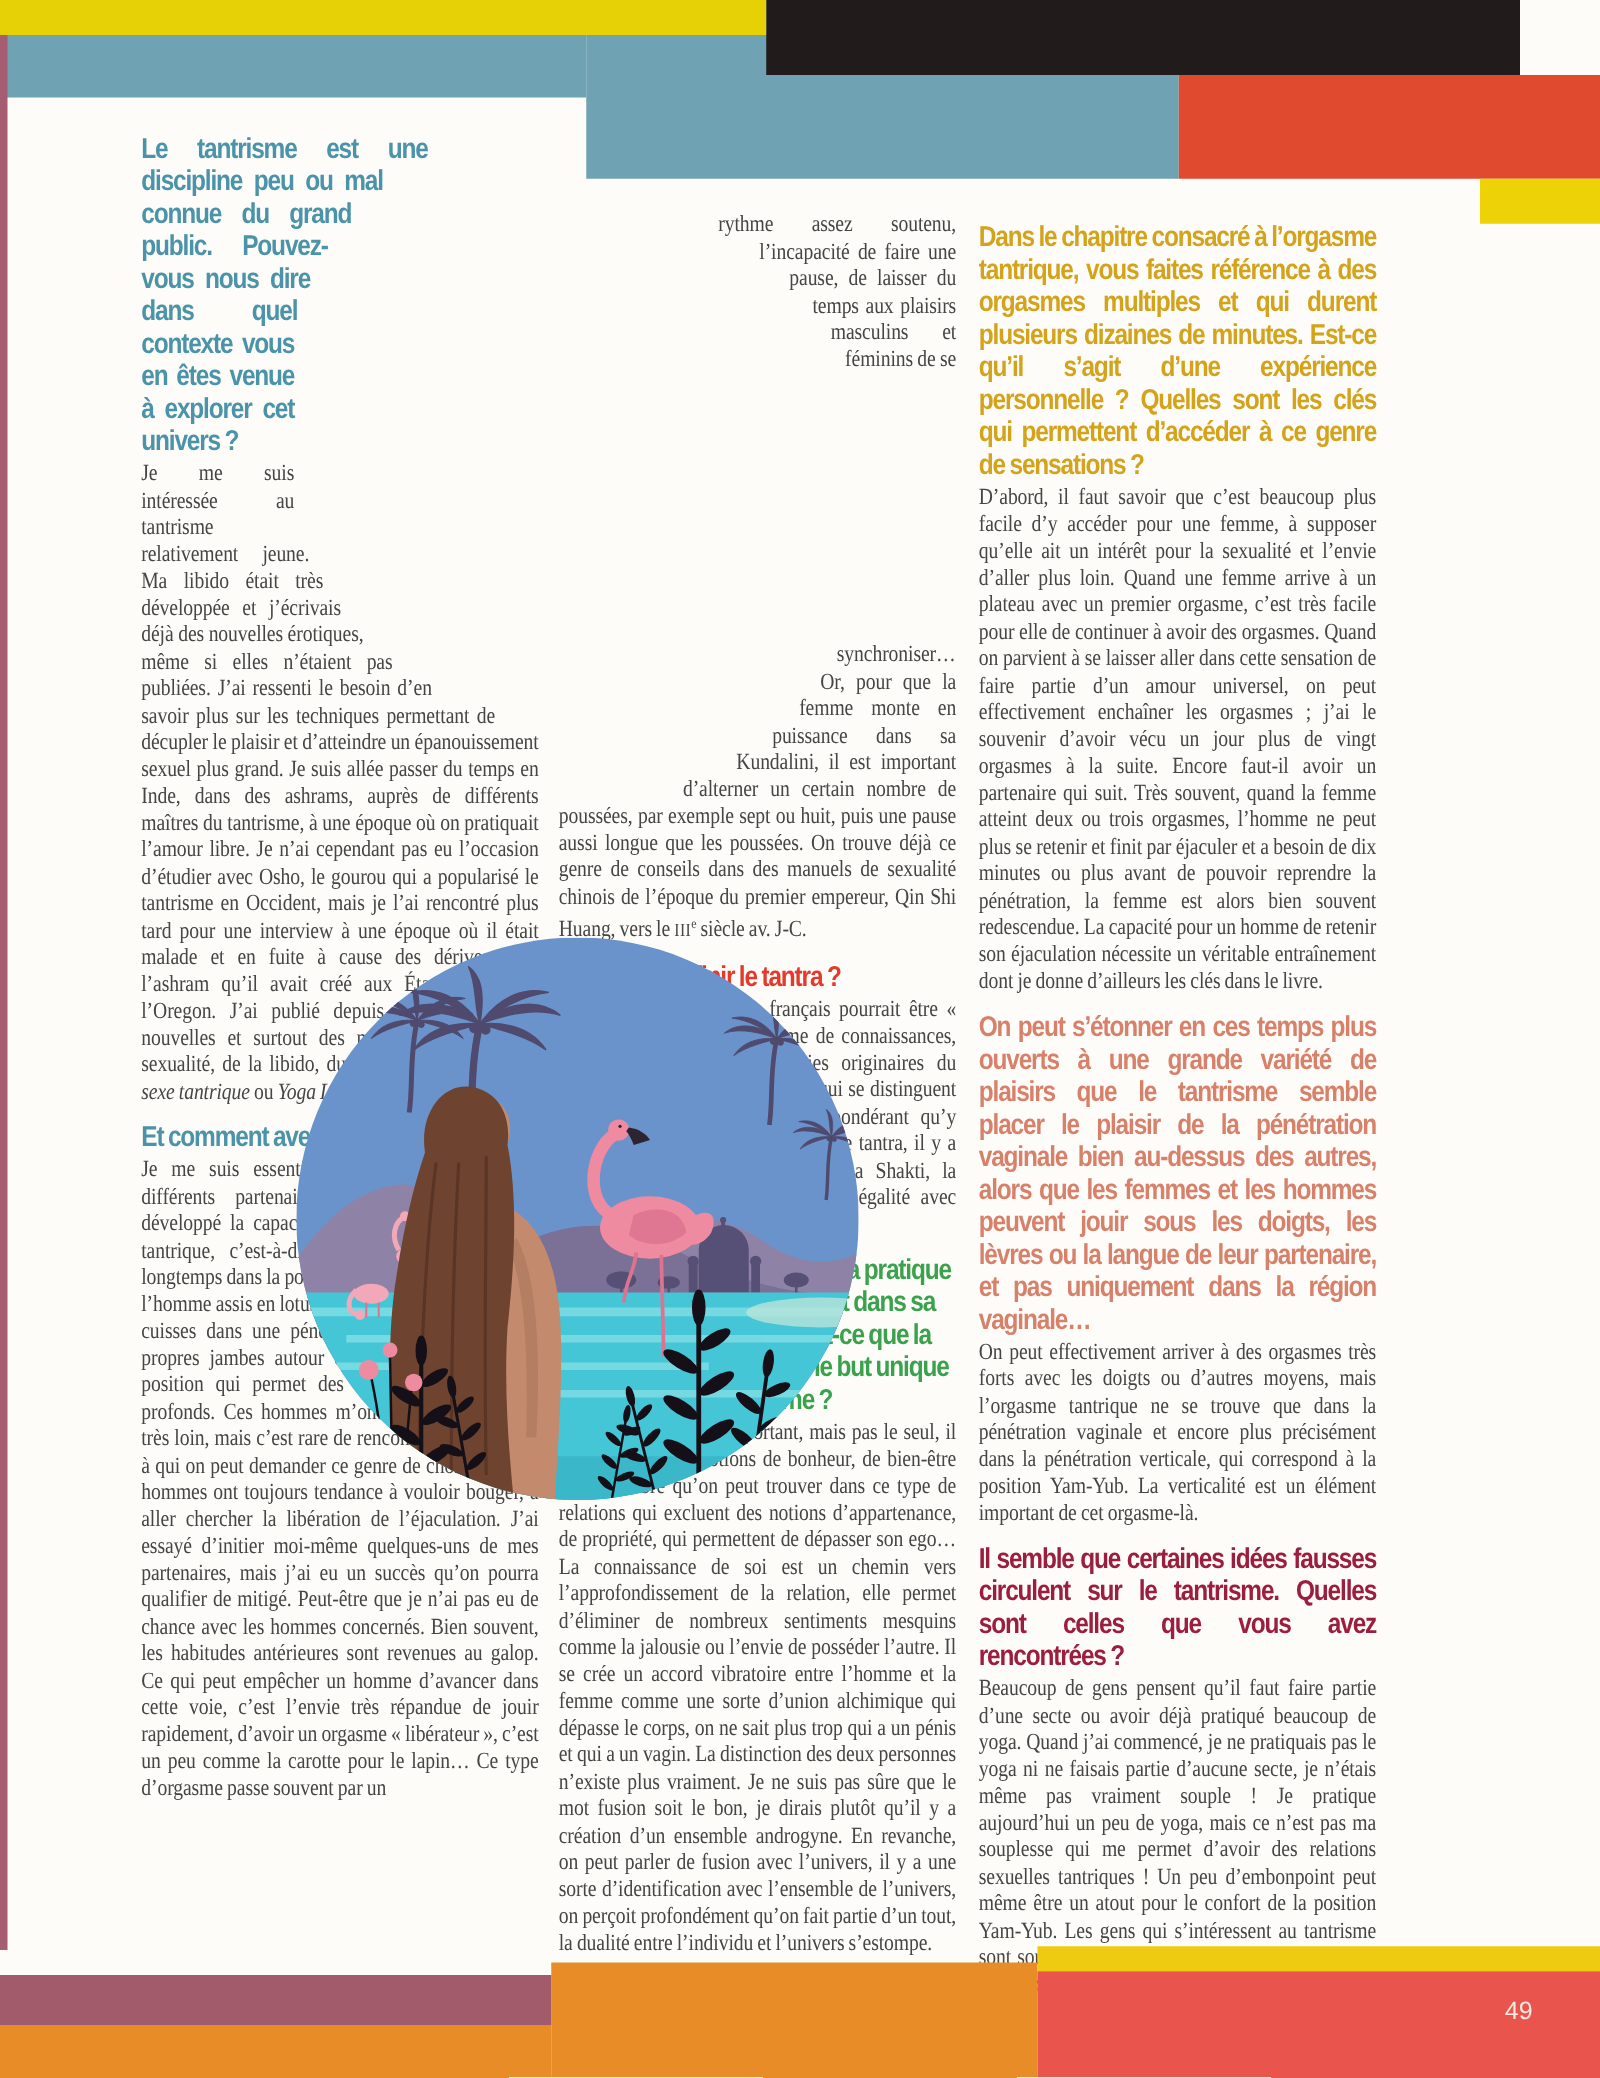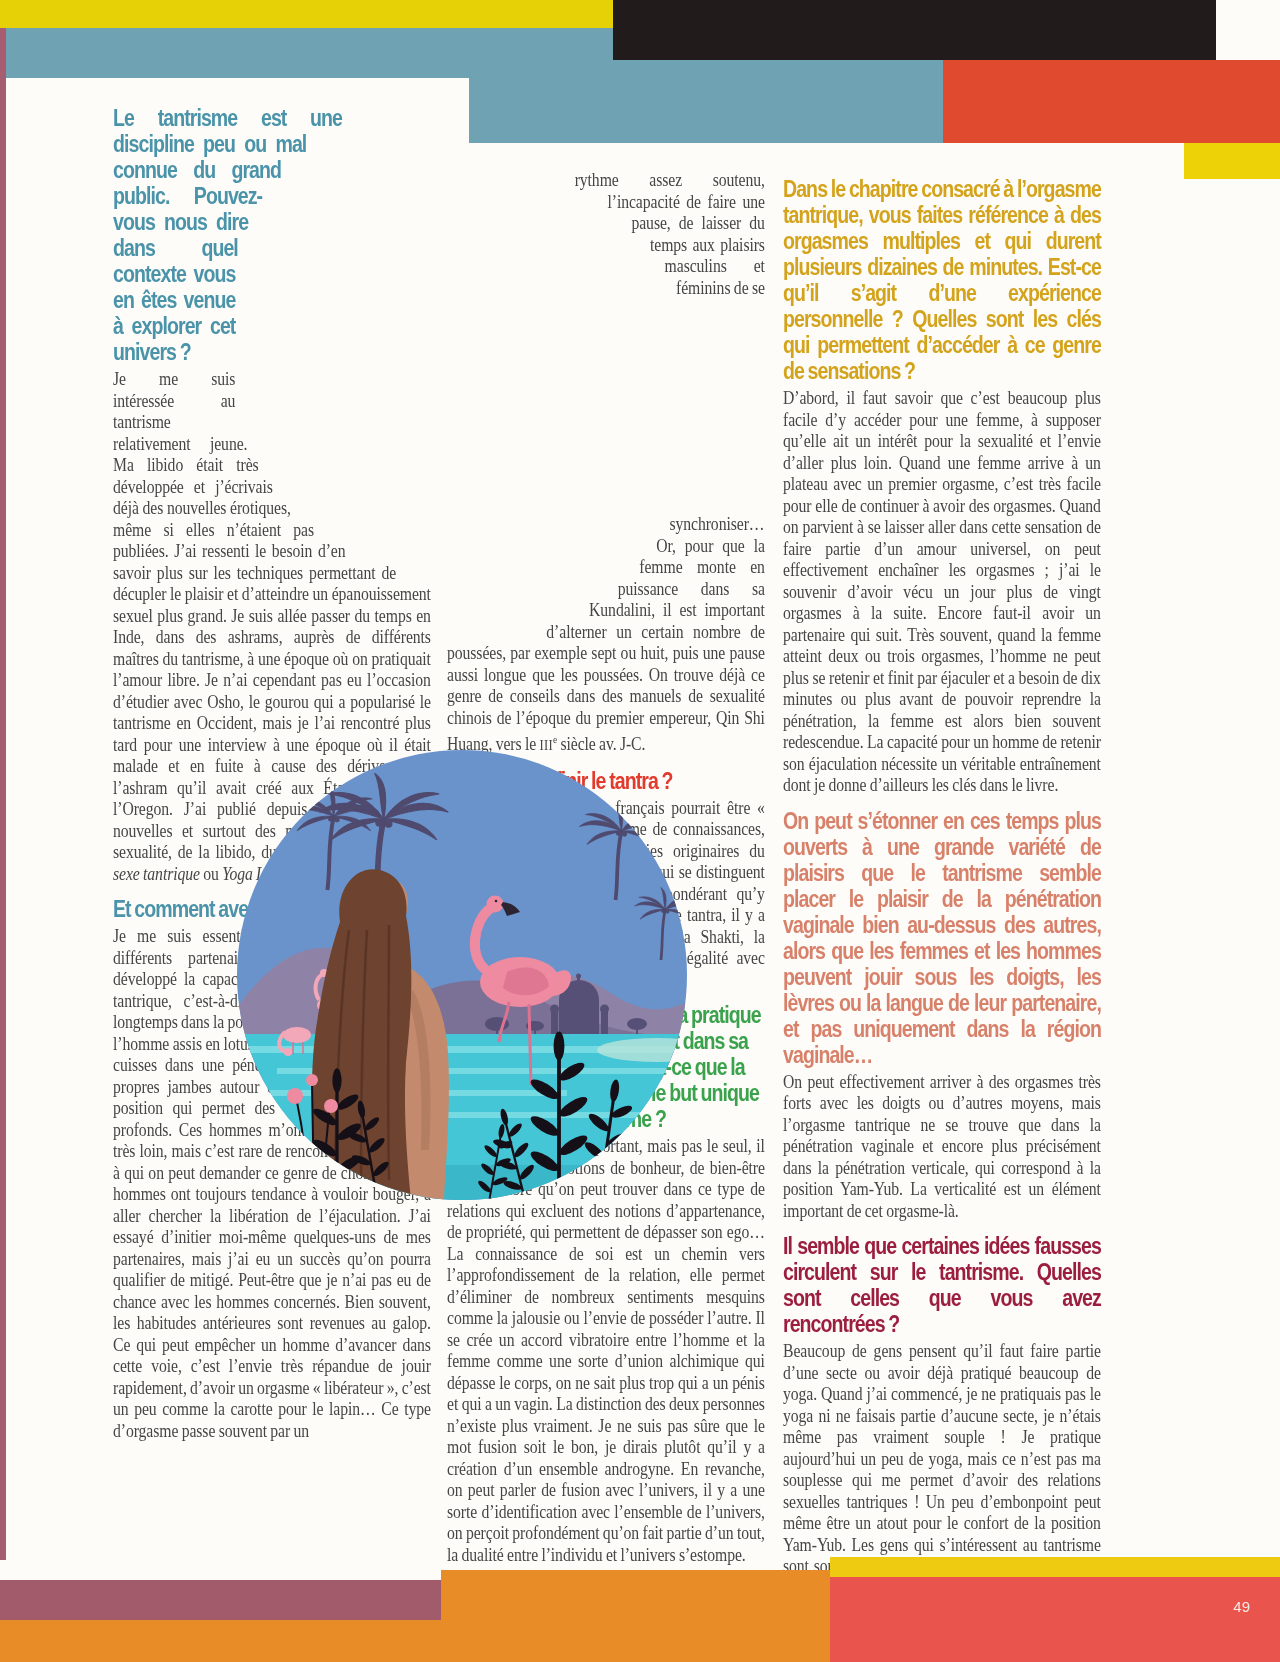--- a/index.html
+++ b/index.html
@@ -20,22 +20,22 @@
   .rn{font-size:0.8em;letter-spacing:0.4px;}
   .sup{vertical-align:super;font-size:0.6em;}
   
   .wrapR{float:right;width:230px;height:460px;margin-top:640px;
          shape-outside:ellipse(272px 231px at 267px 230px);shape-margin:6px;}
   .wrapL{float:left;width:300px;height:460px;margin-top:575px;
          shape-outside:ellipse(272px 231px at 18px 230px);shape-margin:6px;}
   
   .illus{position:absolute;left:237px;top:750px;width:450px;height:450px;border-radius:50%;
          overflow:hidden;}
-  .pagenum{position:absolute;left:1180px;top:1598px;width:70px;text-align:right;
-           font-family:"Liberation Sans",sans-serif;font-size:15px;z-index:3;}
+  .pagenum{position:absolute;left:1180px;top:1598px;width:70px;text-align:center;
+           font-family:"Liberation Sans",sans-serif;font-size:20px;z-index:3;}
   .deco{z-index:2;}
 </style>
 </head>
 <body>
 
 <div id="page" style="background-color: rgb(253, 252, 249);">
 
   <div class="block deco" style="left: 0px; top: 28px; width: 6px; height: 1532px; background-color: rgb(166, 93, 114);"></div>
   <div class="block" style="left: 0px; top: 0px; width: 613px; height: 28px; background-color: rgb(229, 209, 6);"></div>
   <div class="block" style="left: 0px; top: 28px; width: 469px; height: 50px; background-color: rgb(111, 162, 179);"></div>

